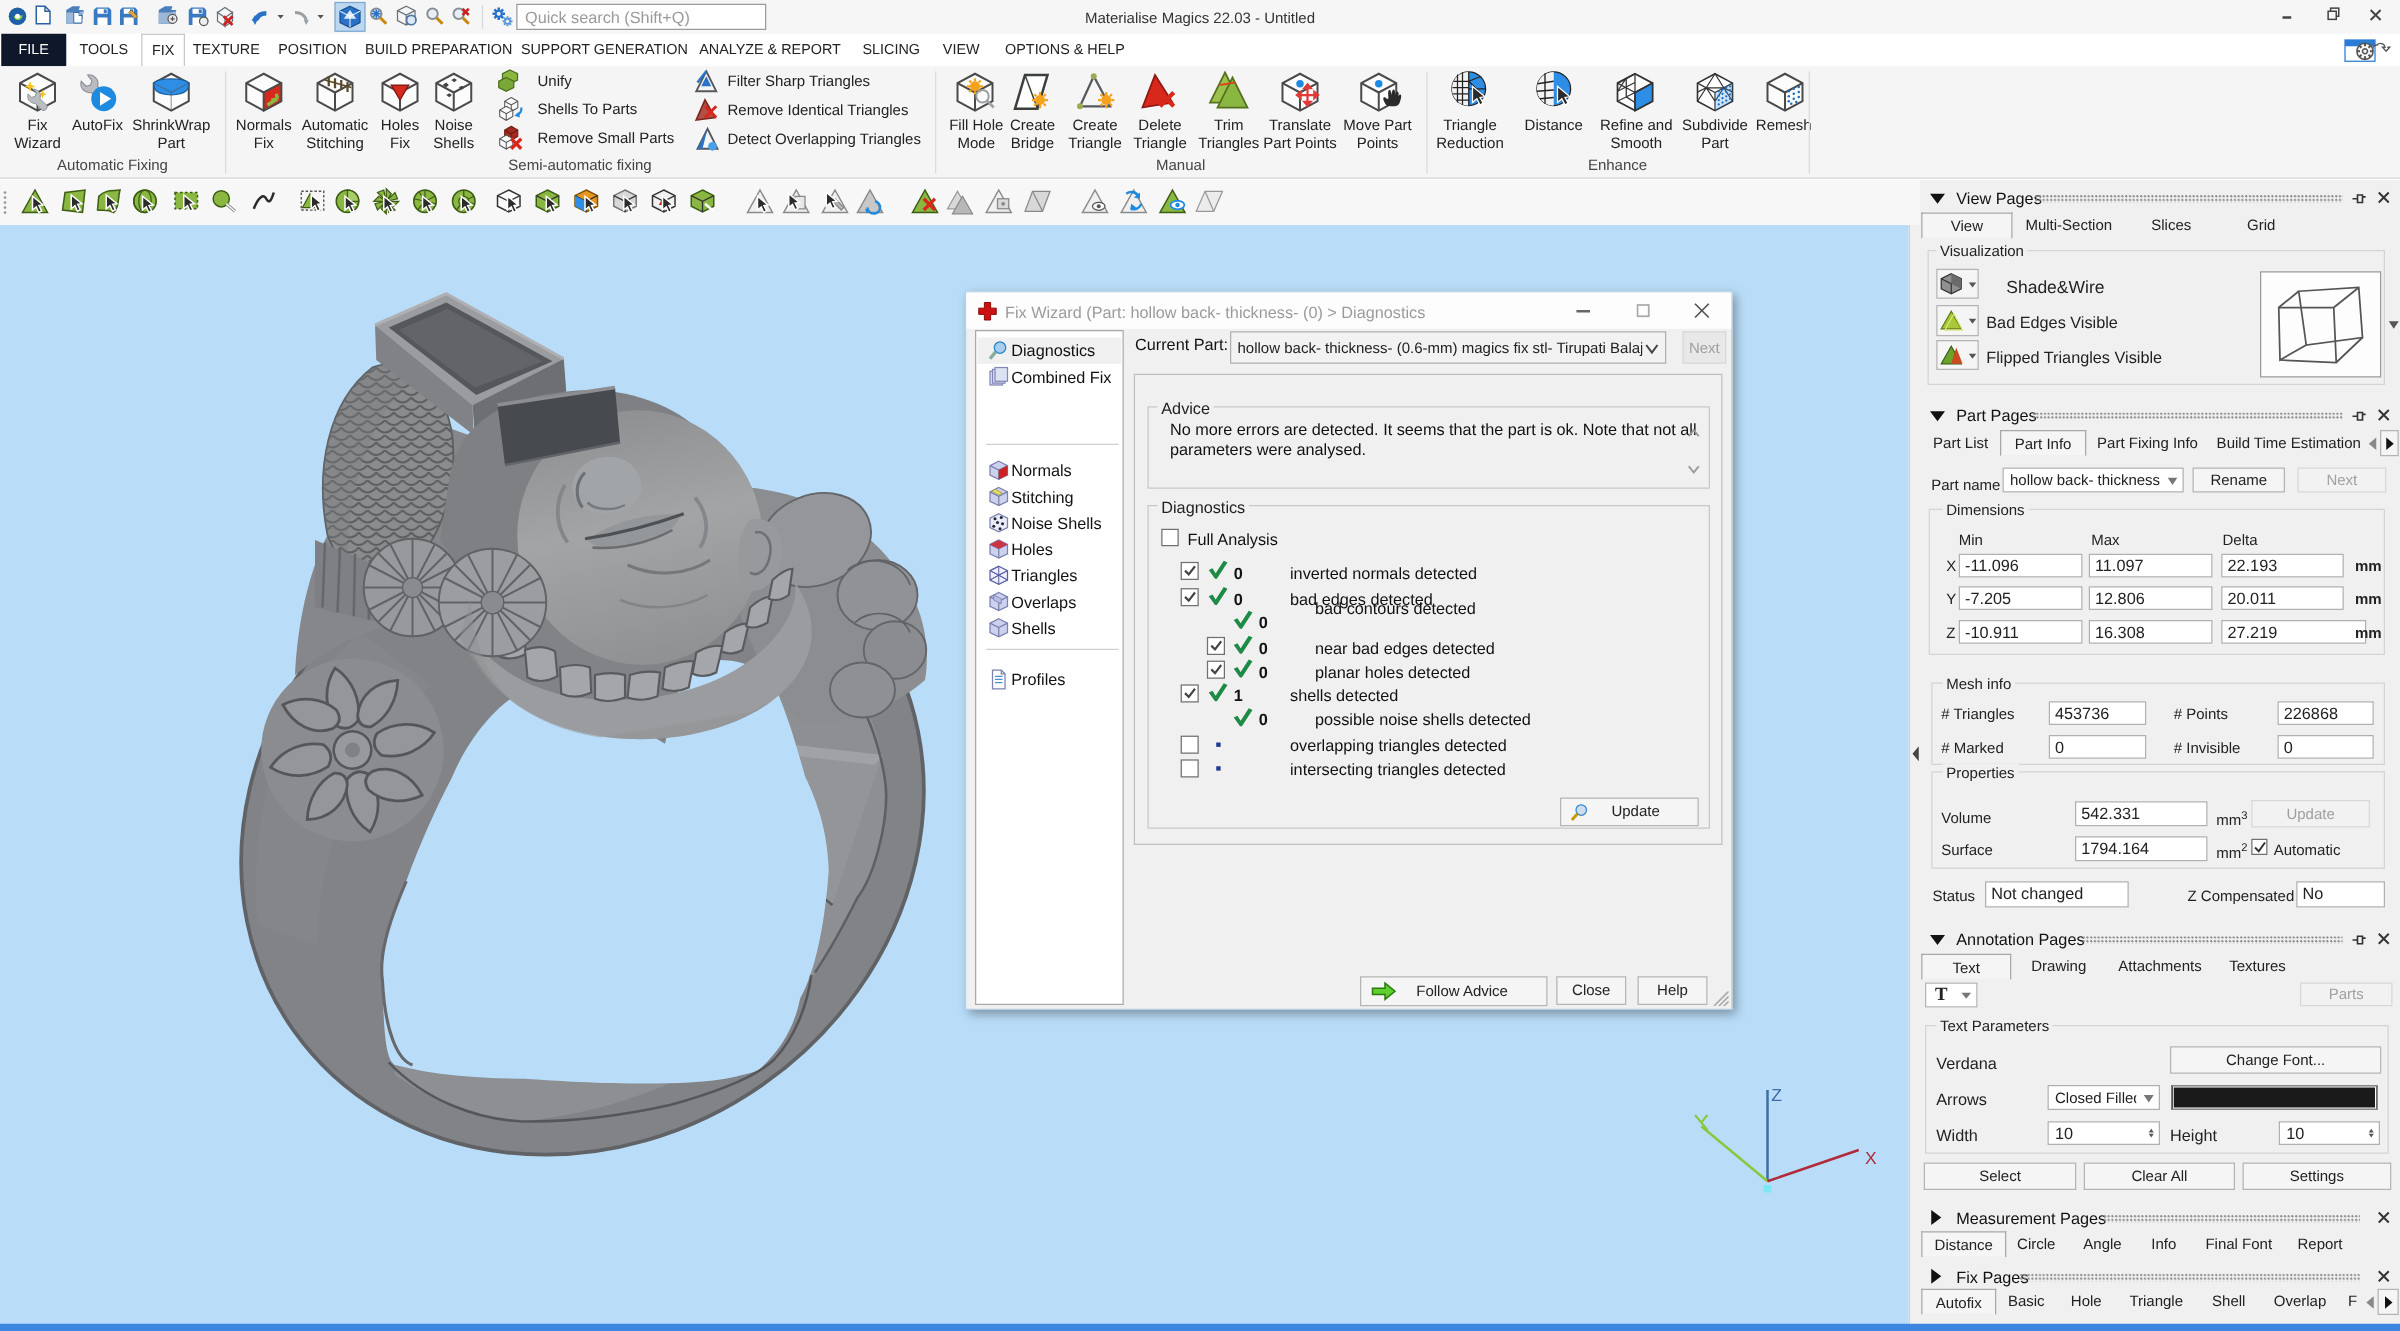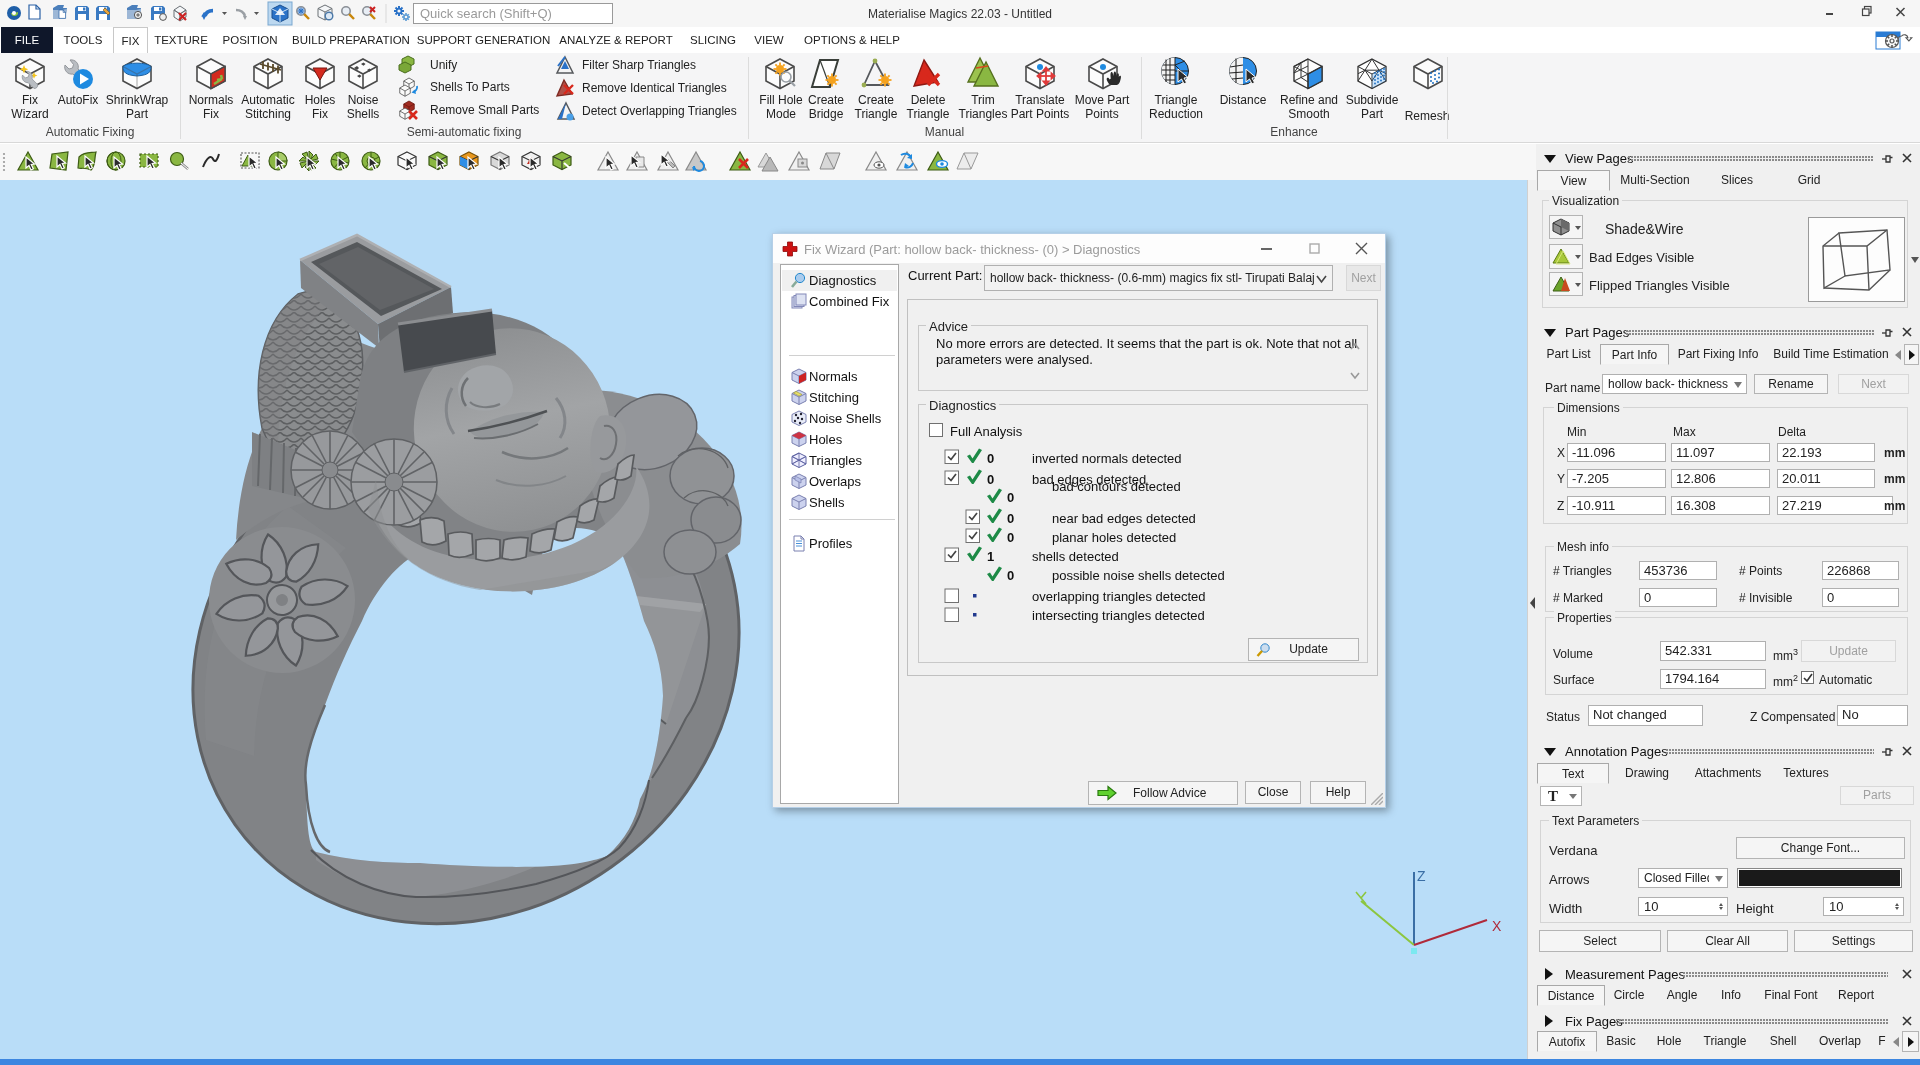--- a/index.html
+++ b/index.html
@@ -504,21 +504,21 @@
 <div class="ritem" style="left:801px;top:40px;width:50px;">Create<br>Bridge</div>
 <div class="ritem" style="left:847px;top:40px;width:58px;">Create<br>Triangle</div>
 <div class="ritem" style="left:899px;top:40px;width:58px;">Delete<br>Triangle</div>
 <div class="ritem" style="left:952px;top:40px;width:62px;">Trim<br>Triangles</div>
 <div class="ritem" style="left:1007px;top:40px;width:66px;">Translate<br>Part Points</div>
 <div class="ritem" style="left:1069px;top:40px;width:66px;">Move Part<br>Points</div>
 <div class="ritem" style="left:1143px;top:40px;width:66px;">Triangle<br>Reduction</div>
 <div class="ritem" style="left:1207px;top:40px;width:72px;">Distance</div>
 <div class="ritem" style="left:1276px;top:40px;width:66px;">Refine and<br>Smooth</div>
 <div class="ritem" style="left:1341px;top:40px;width:62px;">Subdivide<br>Part</div>
-<div class="ritem" style="left:1398px;top:56px;width:58px;">Remesh</div>
+<div class="ritem" style="left:1398px;top:40px;width:58px;">Remesh</div>
 <div class="sitem" style="left:402px;top:2px;">
       <span style="left:28px;">Unify</span>
     </div>
 <div class="sitem" style="left:402px;top:24px;">
       <span style="left:28px;">Shells To Parts</span>
     </div>
 <div class="sitem" style="left:402px;top:47px;">
       <span style="left:28px;">Remove Small Parts</span>
     </div>
 <div class="sitem" style="left:556px;top:2px;">

